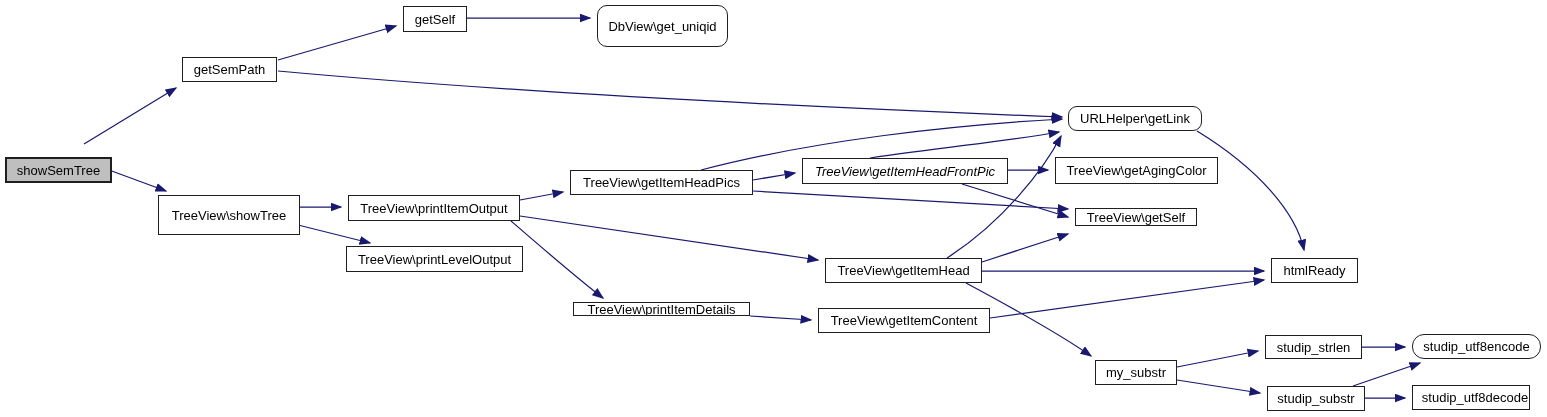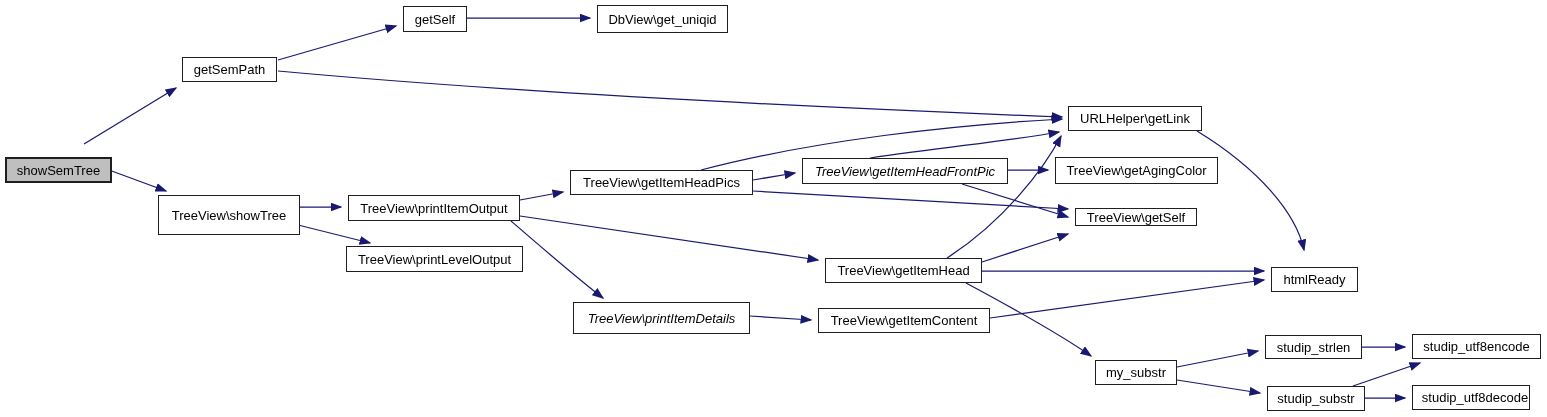--- a/index.html
+++ b/index.html
@@ -78,32 +78,32 @@
         <path d="M1177,380 L1260,393" class="edge" marker-end="url(#arrow)"></path>
         <path d="M1362,347 L1405,347" class="edge" marker-end="url(#arrow)"></path>
         <path d="M1353,386 L1420,363" class="edge" marker-end="url(#arrow)"></path>
         <path d="M1365,398 L1405,398" class="edge" marker-end="url(#arrow)"></path>
       </g>
   </svg>
   <div id="node-layer">
       <div class="node highlight" style="left: 5px; top: 144px; width: 107px; height: 26px;">showSemTree</div>
       <div class="node" style="left: 182px; top: 57px; width: 95px; height: 25px;">getSemPath</div>
       <div class="node" style="left: 403px; top: 6px; width: 64px; height: 26px;">getSelf</div>
-      <div class="node" style="left: 597px; top: 5px; width: 131px; height: 28px;">DbView\get_uniqid</div>
+      <div class="node" style="left: 597px; top: 5px; width: 131px; height: 42px; border-radius: 10px;">DbView\get_uniqid</div>
       <div class="node" style="left: 158px; top: 195px; width: 142px; height: 40px;">TreeView\showTree</div>
       <div class="node" style="left: 348px; top: 195px; width: 172px; height: 26px;">TreeView\printItemOutput</div>
       <div class="node" style="left: 346px; top: 246px; width: 177px; height: 26px;">TreeView\printLevelOutput</div>
       <div class="node" style="left: 570px; top: 170px; width: 183px; height: 25px;">TreeView\getItemHeadPics</div>
       <div class="node" style="left: 802px; top: 158px; width: 206px; height: 26px; font-style: italic;">TreeView\getItemHeadFrontPic</div>
-      <div class="node" style="left: 1068px; top: 106px; width: 134px; height: 25px;">URLHelper\getLink</div>
+      <div class="node" style="left: 1068px; top: 106px; width: 134px; height: 25px; border-radius: 9px;">URLHelper\getLink</div>
       <div class="node" style="left: 1055px; top: 157px; width: 163px; height: 27px;">TreeView\getAgingColor</div>
       <div class="node" style="left: 1075px; top: 208px; width: 122px; height: 18px;">TreeView\getSelf</div>
-      <div class="node" style="left: 1271px; top: 258px; width: 87px; height: 25px; margin-top: 9px;">htmlReady</div>
+      <div class="node" style="left: 1271px; top: 258px; width: 87px; height: 25px;">htmlReady</div>
       <div class="node" style="left: 825px; top: 258px; width: 157px; height: 25px;">TreeView\getItemHead</div>
-      <div class="node" style="left: 573px; top: 302px; width: 177px; height: 32px; font-style: italic;">TreeView\printItemDetails</div>
+      <div class="node" style="left: 573px; top: 302px; width: 177px; height: 14px;">TreeView\printItemDetails</div>
       <div class="node" style="left: 818px; top: 308px; width: 172px; height: 25px;">TreeView\getItemContent</div>
       <div class="node" style="left: 1095px; top: 360px; width: 82px; height: 25px; text-align: center;">my_substr</div>
       <div class="node" style="left: 1265px; top: 335px; width: 97px; height: 24px;">studip_strlen</div>
-      <div class="node" style="left: 1412px; top: 334px; width: 129px; height: 25px;">studip_utf8encode</div>
+      <div class="node" style="left: 1412px; top: 334px; width: 129px; height: 25px; border-radius: 12px;">studip_utf8encode</div>
       <div class="node" style="left: 1267px; top: 386px; width: 98px; height: 25px;">studip_substr</div>
       <div class="node" style="left: 1412px; top: 385px; width: 118px; height: 25px; padding-left: 8px;">studip_utf8decode</div>
     </div>
 </div>
 
 </body></html>

